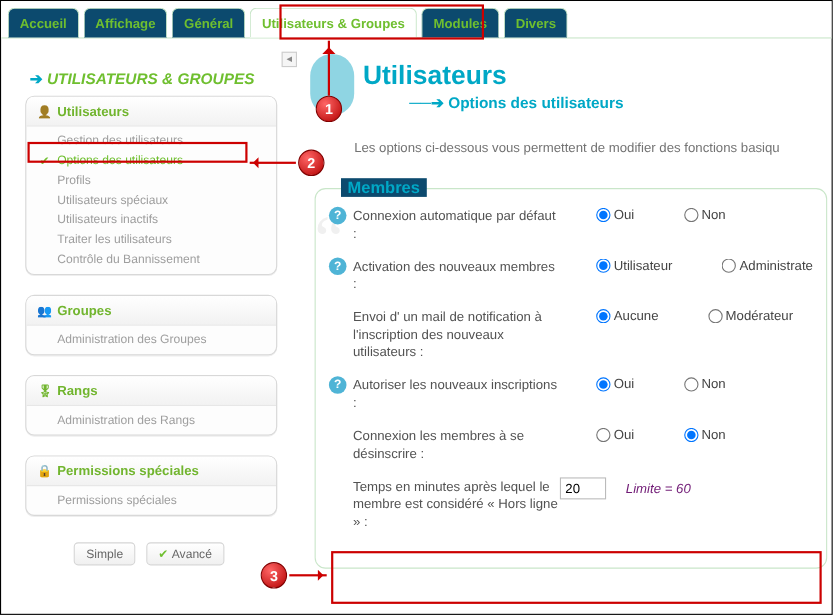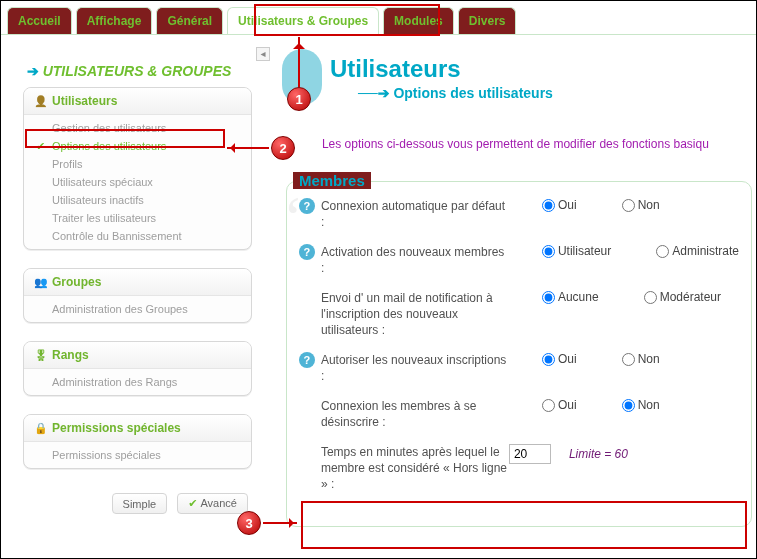--- a/index.html
+++ b/index.html
@@ -1,56 +1,56 @@
 <!DOCTYPE html>
 <html><head>
 <meta charset="utf-8">
 <style>
   * { box-sizing: border-box; margin: 0; padding: 0; }
   body { font-family: Verdana, Arial, sans-serif; font-size: 11px; color: #555; background: #fff; width: 757px; height: 559px; overflow: hidden; position: relative; border: 1px solid #000; }
   
   
   .tabs { display: flex; gap: 4px; padding: 6px 6px 0 6px; background: #fff; border-bottom: 1px solid #c9e6c9; height: 34px; }
-  .tab { padding: 5px 10px 5px 10px; border: 1px solid #c9e6c9; border-bottom: none; border-radius: 6px 6px 0 0; background: #7f1d1d; color: #6fbf2f; font-weight: bold; font-size: 12px; cursor: pointer; line-height: 16px; }
+  .tab { padding: 5px 10px 5px 10px; border: 1px solid #c9e6c9; border-bottom: none; border-radius: 6px 6px 0 0; background: #0c4a6e; color: #6fbf2f; font-weight: bold; font-size: 12px; cursor: pointer; line-height: 16px; }
   .tab.active { background: #fff; }
   
   .body-wrap { display: flex; }
   
   
   .sidebar { width: 270px; padding: 18px 10px 10px 22px; }
   .sidebar-title { color: #6fbf2f; font-weight: bold; font-style: italic; font-size: 14px; margin: 10px 0 8px 4px; white-space: nowrap; }
   .sidebar-title .arrow { color: #00a8c6; font-style: normal; }
   
   .section { border: 1px solid #d8d8d8; border-radius: 8px; background: #fdfdfd; margin-bottom: 18px; overflow: hidden; box-shadow: 0 1px 0 #eee; }
   .section-head { display: flex; align-items: center; gap: 4px; padding: 6px 10px; background: linear-gradient(#fff,#f2f2f2); border-bottom: 1px solid #e5e5e5; color: #71b52e; font-weight: bold; font-size: 12px; }
   .section-head .icn { width: 14px; height: 14px; display: inline-block; }
   .section-body { padding: 4px 0; }
   .subitem { padding: 3px 14px 3px 28px; color: #9e9e9e; font-size: 11px; cursor: pointer; }
   .subitem.selected { color: #6fbf2f; position: relative; }
   .subitem.selected::before { content: "✔"; position: absolute; left: 12px; color: #6fbf2f; font-size: 11px; }
   
-  .bottom-btns { display: flex; gap: 10px; justify-content: flex-end; padding: 6px 4px 0 0; }
+  .bottom-btns { display: flex; gap: 10px; justify-content: center; padding: 6px 4px 0 0; }
   .btn { border: 1px solid #d5d5d5; border-radius: 4px; padding: 3px 10px; background: linear-gradient(#fff,#f0f0f0); font-size: 11px; cursor: pointer; color: #666; }
   .btn .ck { color: #6fbf2f; margin-right: 3px; }
   
   
   .main { flex: 1; padding: 12px 0 0 20px; position: relative; }
   .collapse-toggle { position: absolute; left: -6px; top: 12px; width: 14px; height: 14px; border: 1px solid #ccc; background: #f5f5f5; font-size: 10px; text-align: center; line-height: 12px; color: #888; cursor: pointer; }
   
   .page-title-wrap { display: flex; align-items: flex-start; gap: 8px; }
   .title-bullet { width: 40px; height: 56px; background: #8fd5e3; border-radius: 20px 20px 20px 20px; margin-top: 2px;}
   .page-title { color: #00a8c6; font-size: 24px; font-weight: bold; margin: 8px 0 2px 0; }
-  .page-sub { color: #00a8c6; font-size: 14px; font-weight: bold; margin-left: 28px; }
+  .page-sub { color: #00a8c6; font-size: 14px; font-weight: bold; margin-left: 42px; }
   .arrow-small { color: #00a8c6; }
   
-  .intro { color: #a21caf; font-size: 12px; margin: 32px 0 30px 40px; }
+  .intro { color: #737373; font-size: 12px; margin: 22px 0 30px 40px; }
   .quote-bg { position: absolute; left: 24px; top: 148px; font-size: 60px; color: #f0f0f0; z-index: -1; font-family: Georgia, serif; }
   
   .fieldset { border: 1px solid #c9e6c9; border-radius: 10px; margin: 0 4px 0 4px; padding: 16px 12px 20px 12px; position: relative; }
-  .legend { position: absolute; top: -10px; left: 6px; background: #7f1d1d; padding: 0 6px; color: #00a8c6; font-size: 15px; font-weight: bold; }
+  .legend { position: absolute; top: -10px; left: 23px; background: #0c4a6e; padding: 0 6px; color: #00a8c6; font-size: 15px; font-weight: bold; }
   
   .row { display: flex; align-items: flex-start; margin-bottom: 14px; }
   .row .lbl { width: 210px; display: flex; align-items: flex-start; gap: 6px; color: #525252; font-size: 12px; line-height: 16px; }
   .help { width: 16px; height: 16px; border-radius: 50%; background: #4fb4d6; color: #fff; font-weight: bold; font-size: 11px; display: inline-flex; align-items: center; justify-content: center; flex-shrink: 0; margin-top: 0px;}
   .opts { display: flex; gap: 12px; align-items: center; font-size: 12px; color: #444; }
   .opts label { display: flex; align-items: flex-end; gap: 3px; white-space: nowrap; margin-left: 33px; }
   .opts input[type=radio] { margin: 0; }
   .txt-input { width: 42px; border: 1px solid #bbb; padding: 2px 4px; font-size: 12px; }
   .hint { color: #701a75; font-style: italic; margin-left: 6px; }
   

